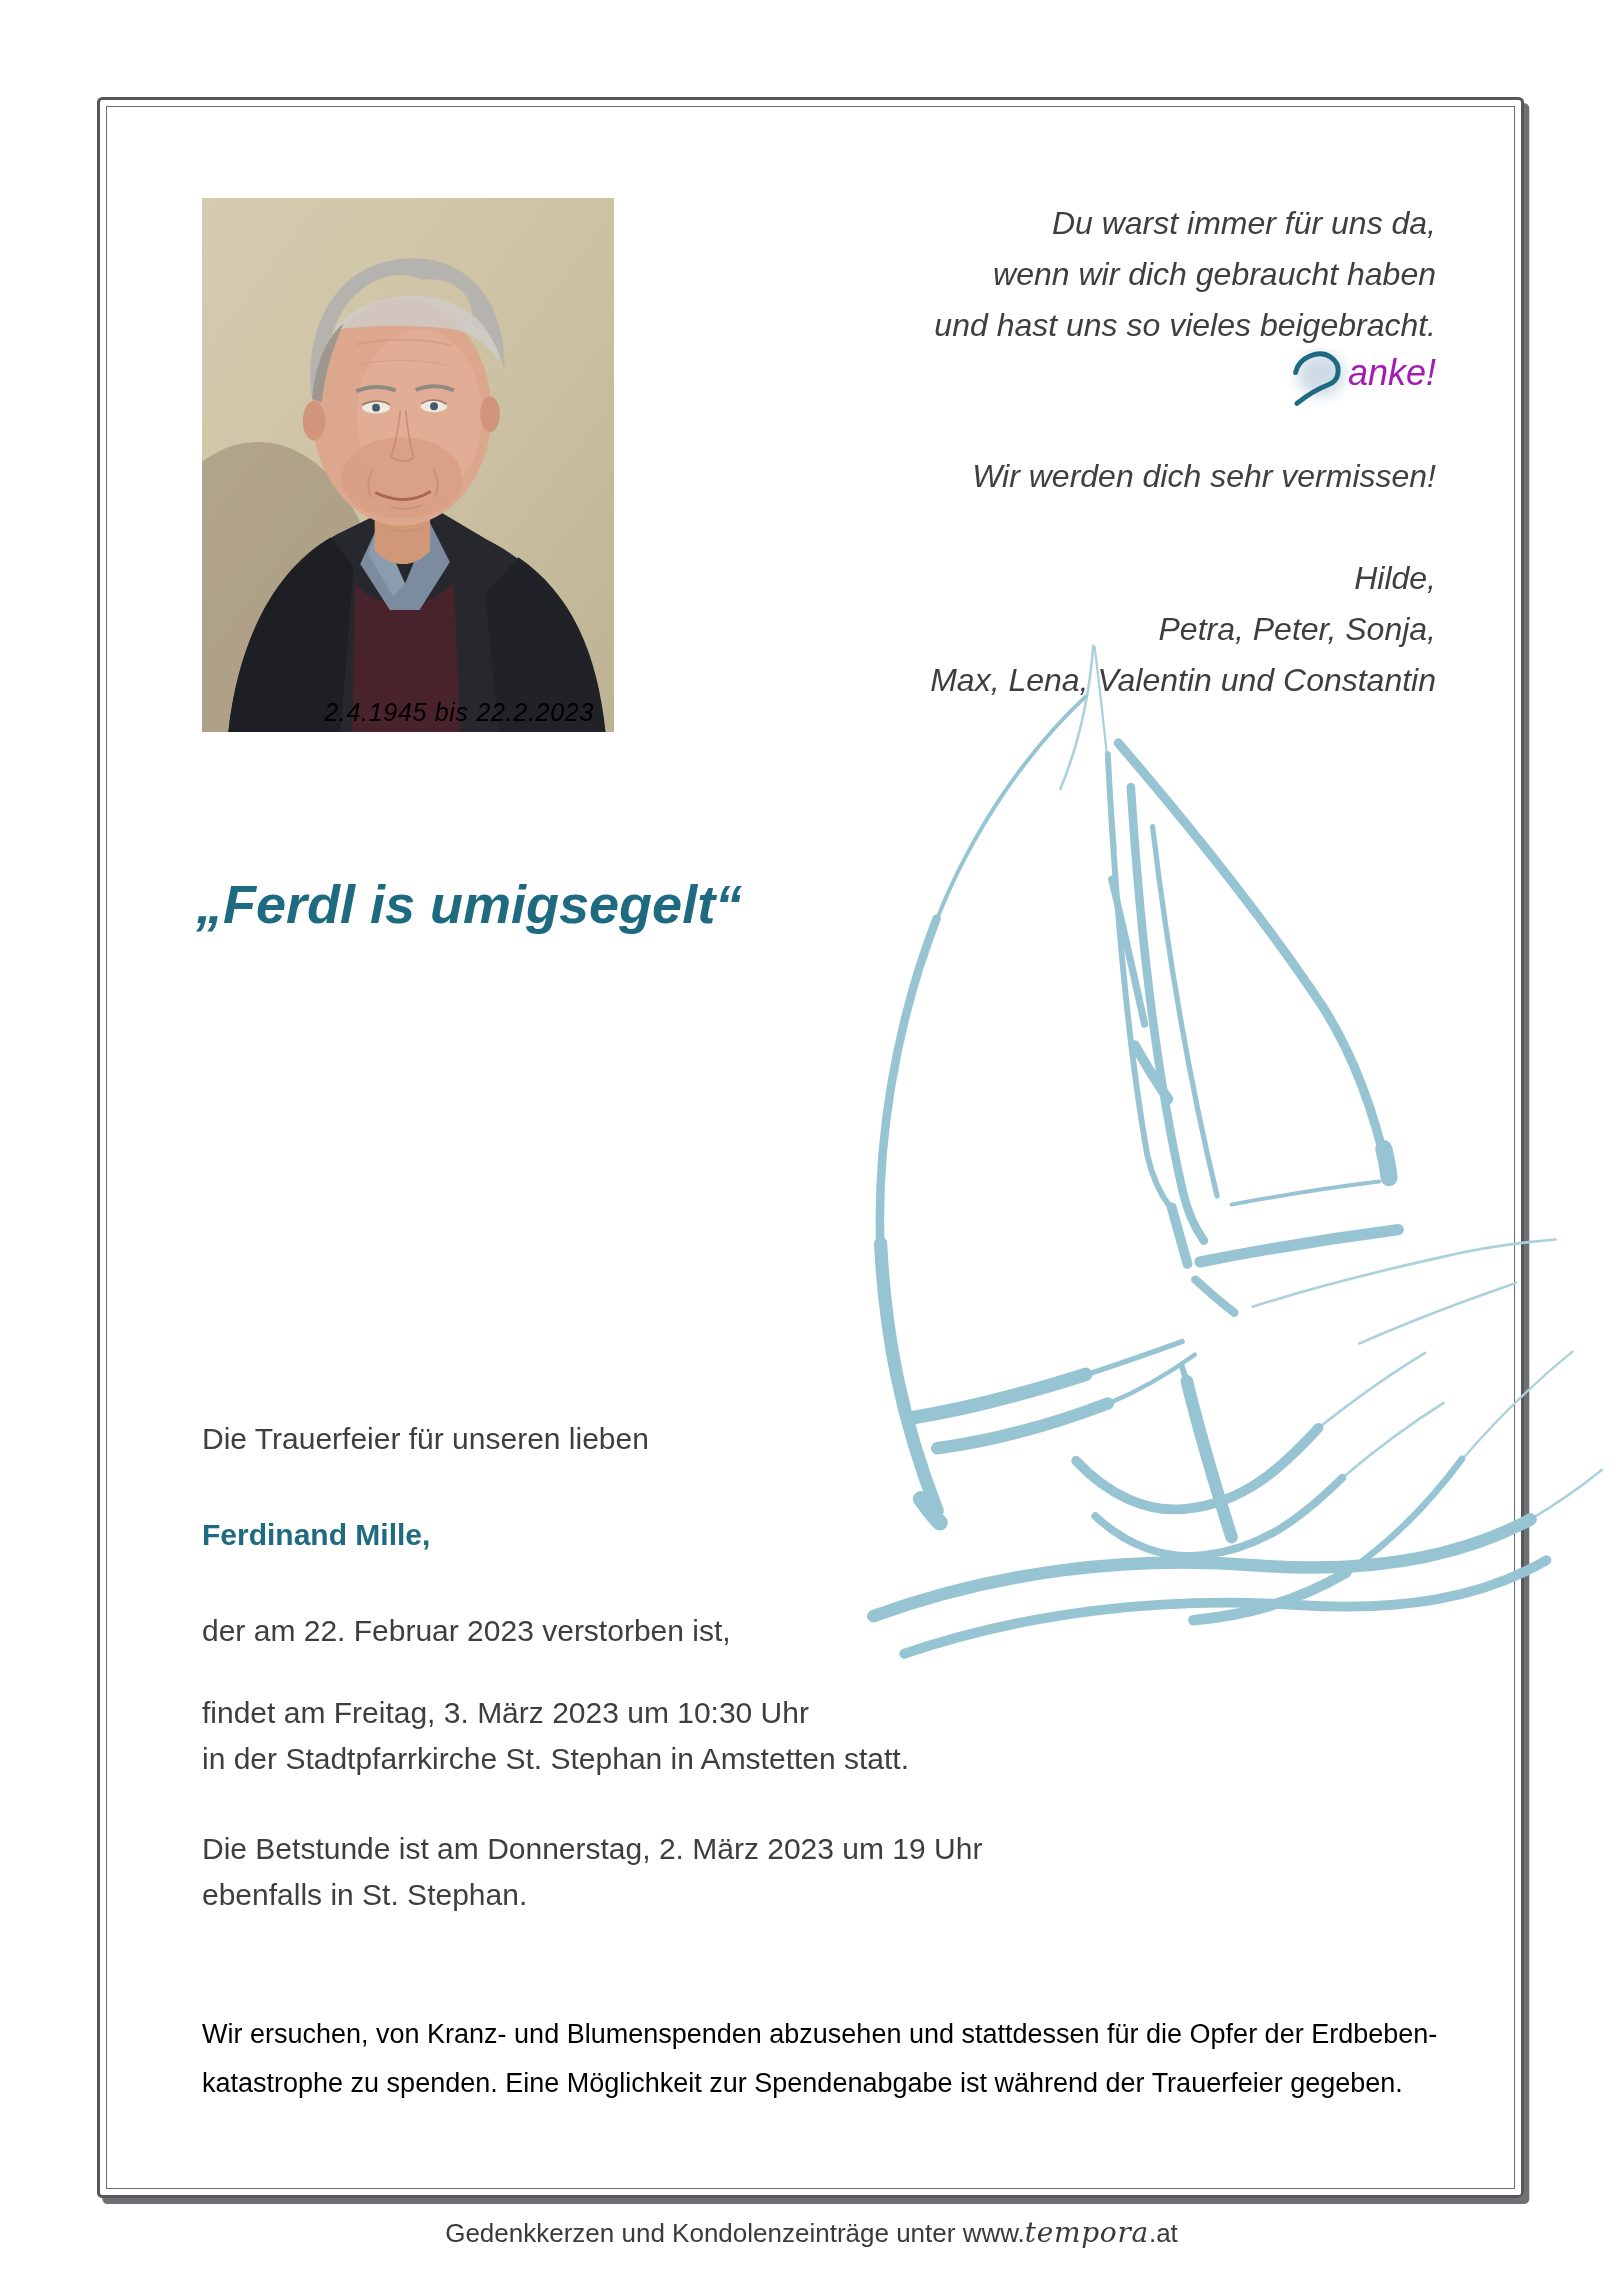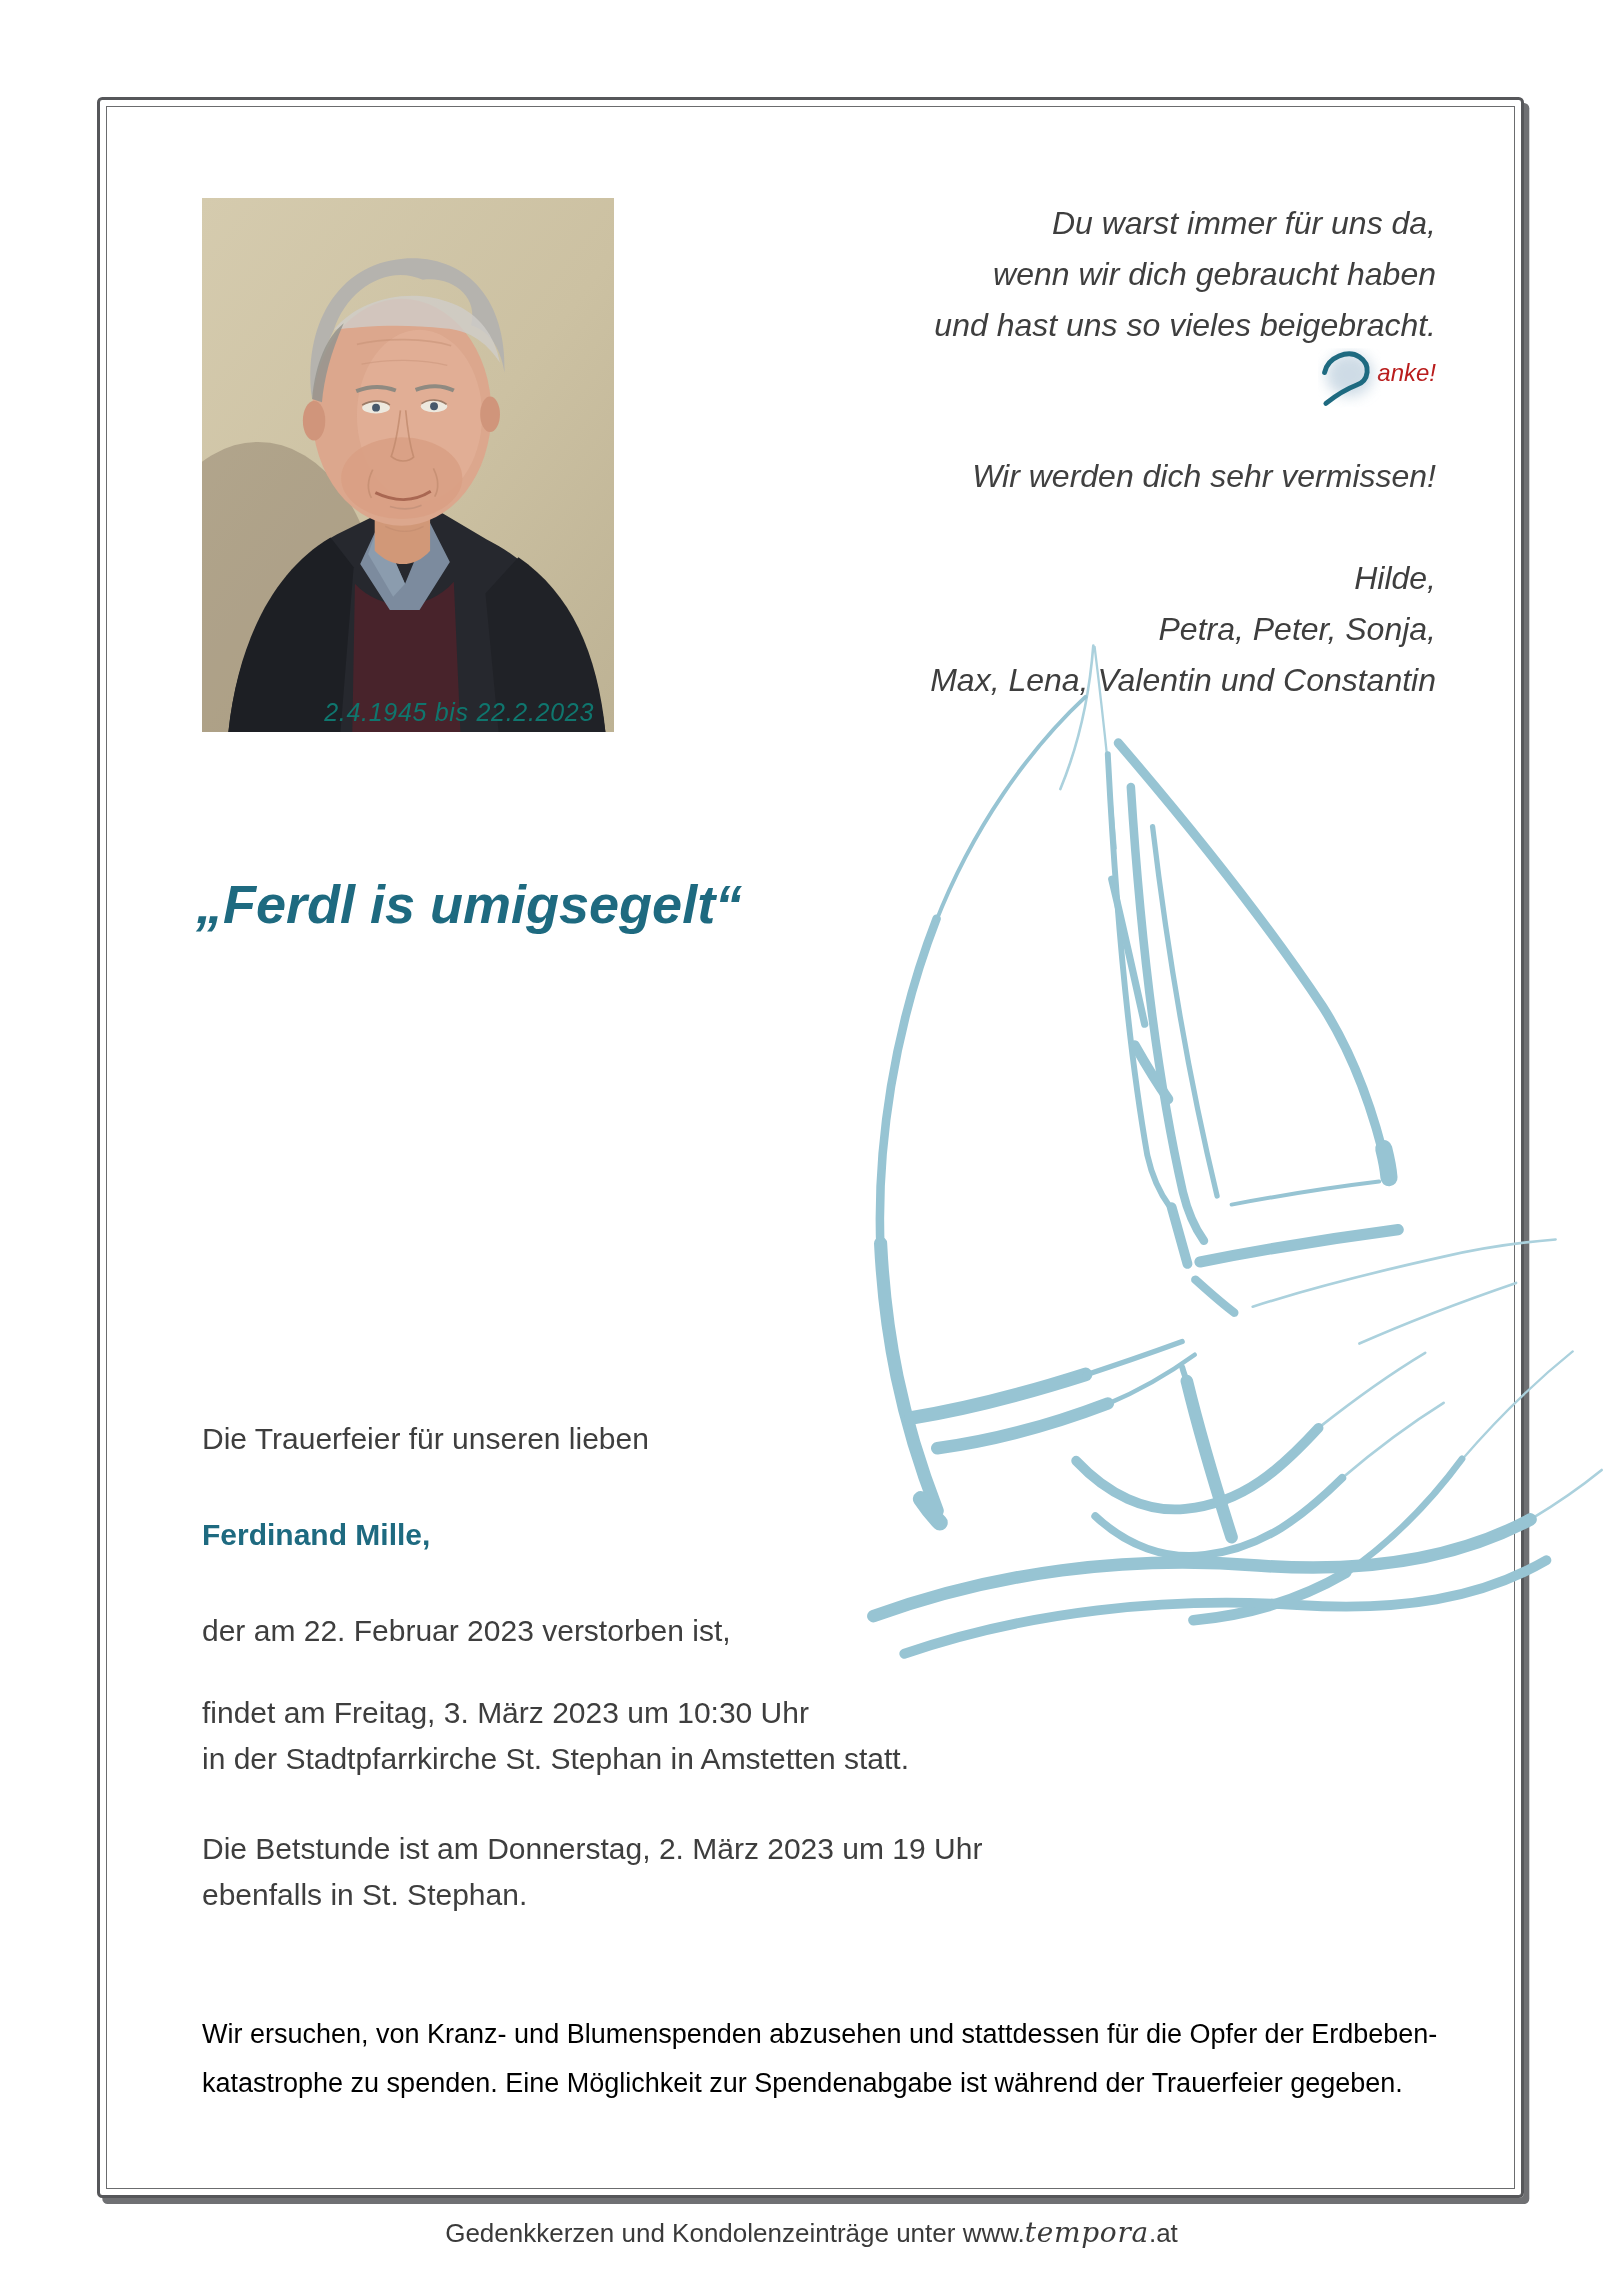--- a/index.html
+++ b/index.html
@@ -22,36 +22,36 @@
     border:1.3px solid #6b6c6e;
   }
   
   .photo{
     position:absolute;left:202px;top:198px;width:412px;height:534px;
     overflow:hidden;
   }
   .photo svg{display:block;width:100%;height:100%;}
   .photo-caption{
     position:absolute;right:20px;bottom:5.3px;
-    font-style:italic;font-size:25px;color:#0f766e;
+    font-style:italic;font-size:25px;color:#000000;
     letter-spacing:0.7px;white-space:nowrap;
   }
   
   .tribute-lines{
     position:absolute;right:187px;top:198px;
     text-align:right;font-style:italic;font-size:32px;line-height:51px;
     color:#3e3e3e;white-space:nowrap;z-index:3;margin-left:20px;
   }
   .danke-row{
     position:absolute;right:187px;top:347px;height:59px;
     display:flex;align-items:flex-start;justify-content:flex-end;z-index:3;
   }
   .danke-row svg{width:63px;height:59px;transform:translateY(1.3px);}
   .danke-rest{
-    font-style:italic;font-size:24px;line-height:51px;color:#b91c1c;
+    font-style:italic;font-size:36px;line-height:51px;color:#a21caf;
     margin-left:-4px;
   }
   .farewell{
     position:absolute;right:187px;top:451px;
     font-style:italic;font-size:32px;line-height:51px;color:#404040;
     white-space:nowrap;z-index:3;
   }
   .names{
     position:absolute;right:187px;top:553px;
     text-align:right;font-style:italic;font-size:32px;line-height:51px;

